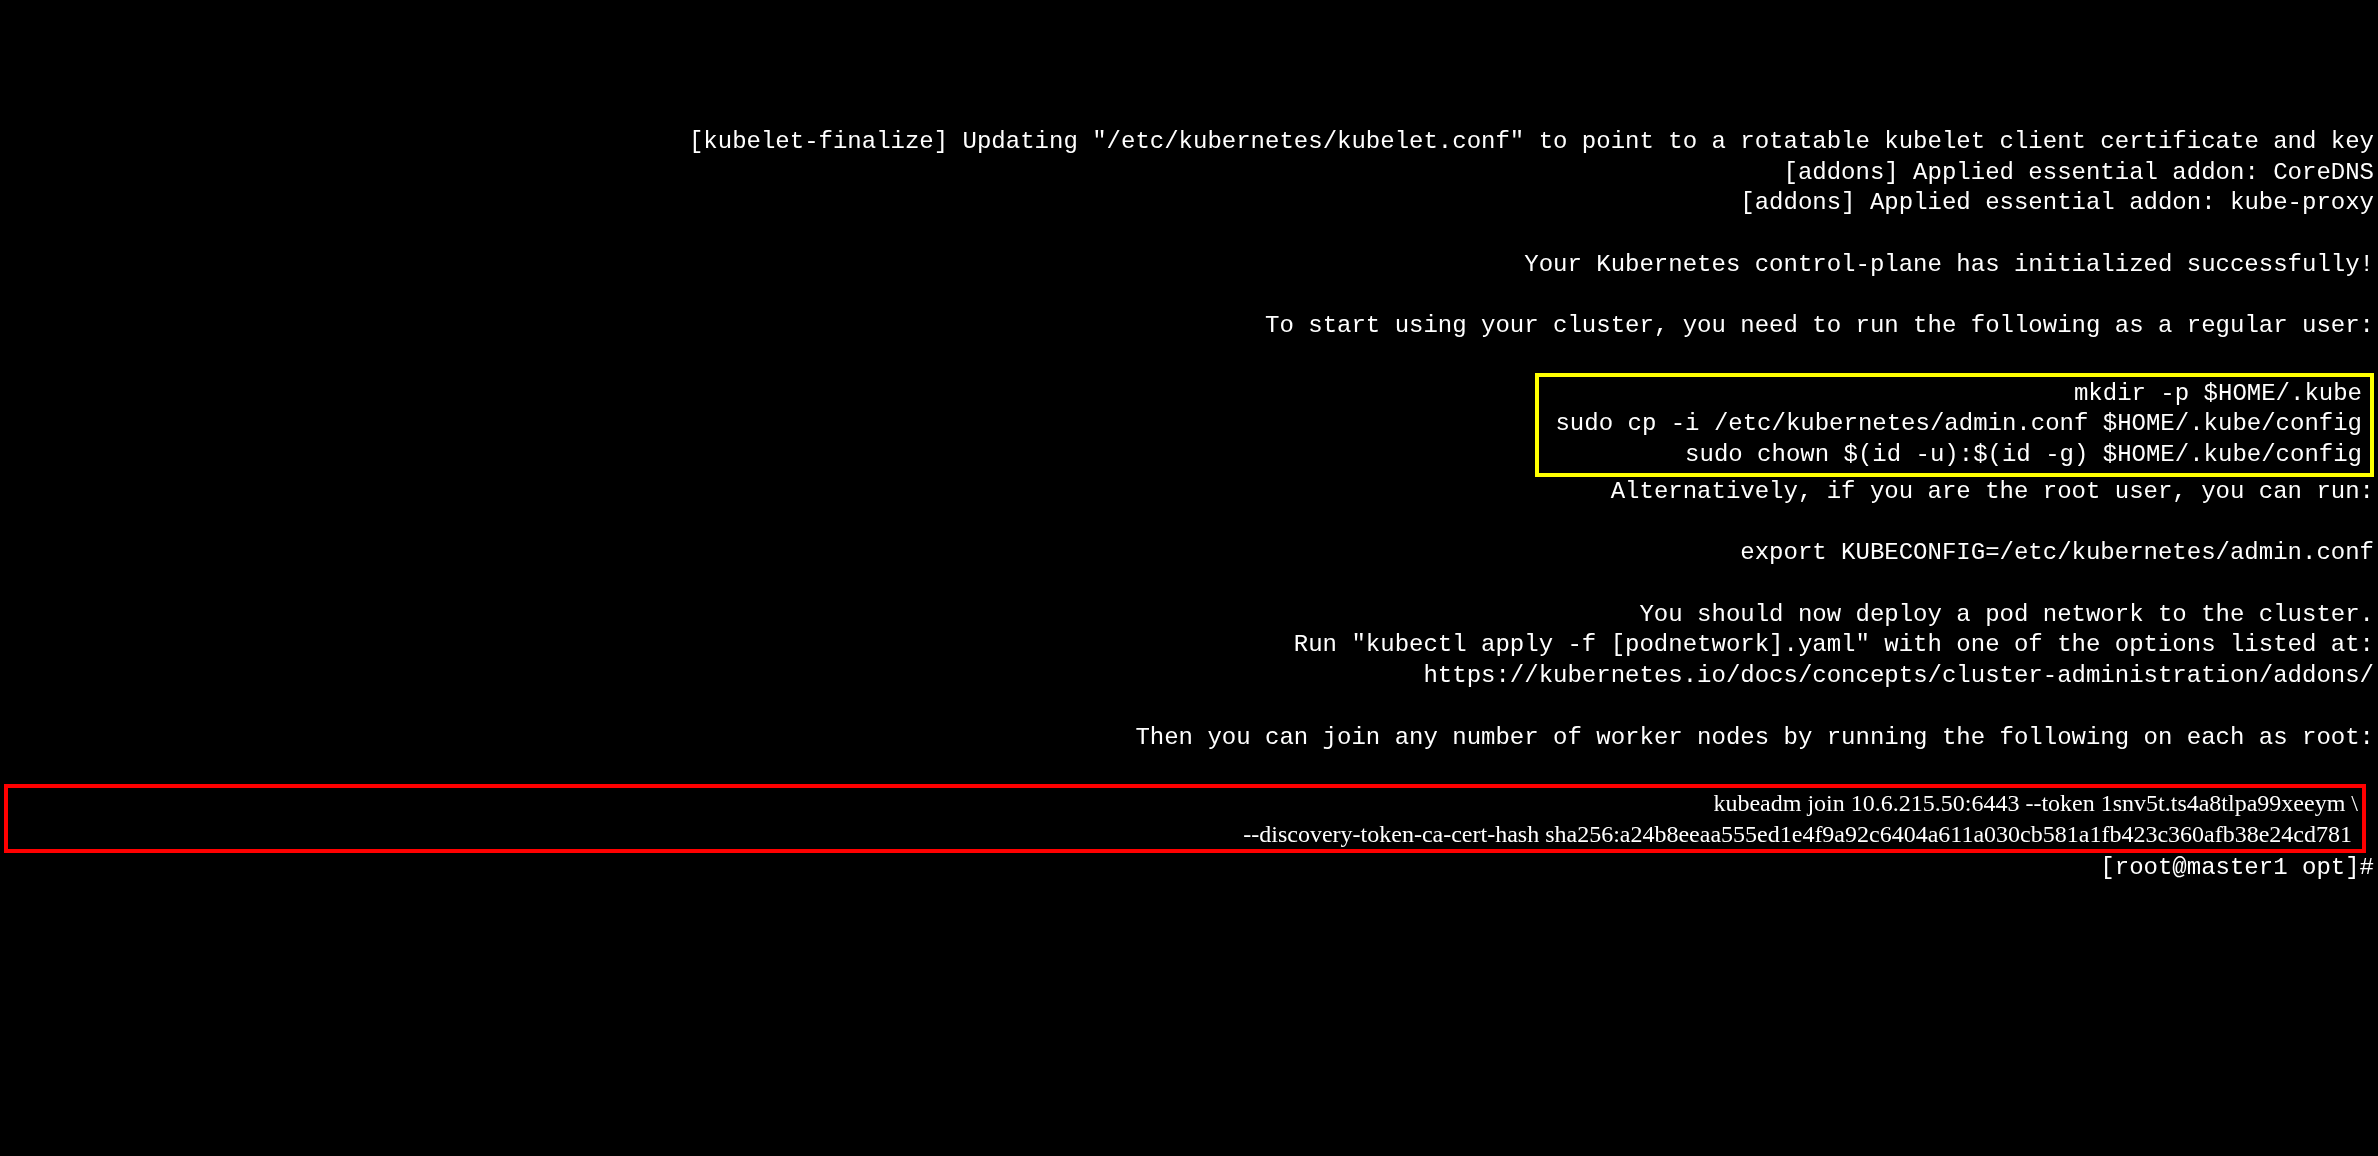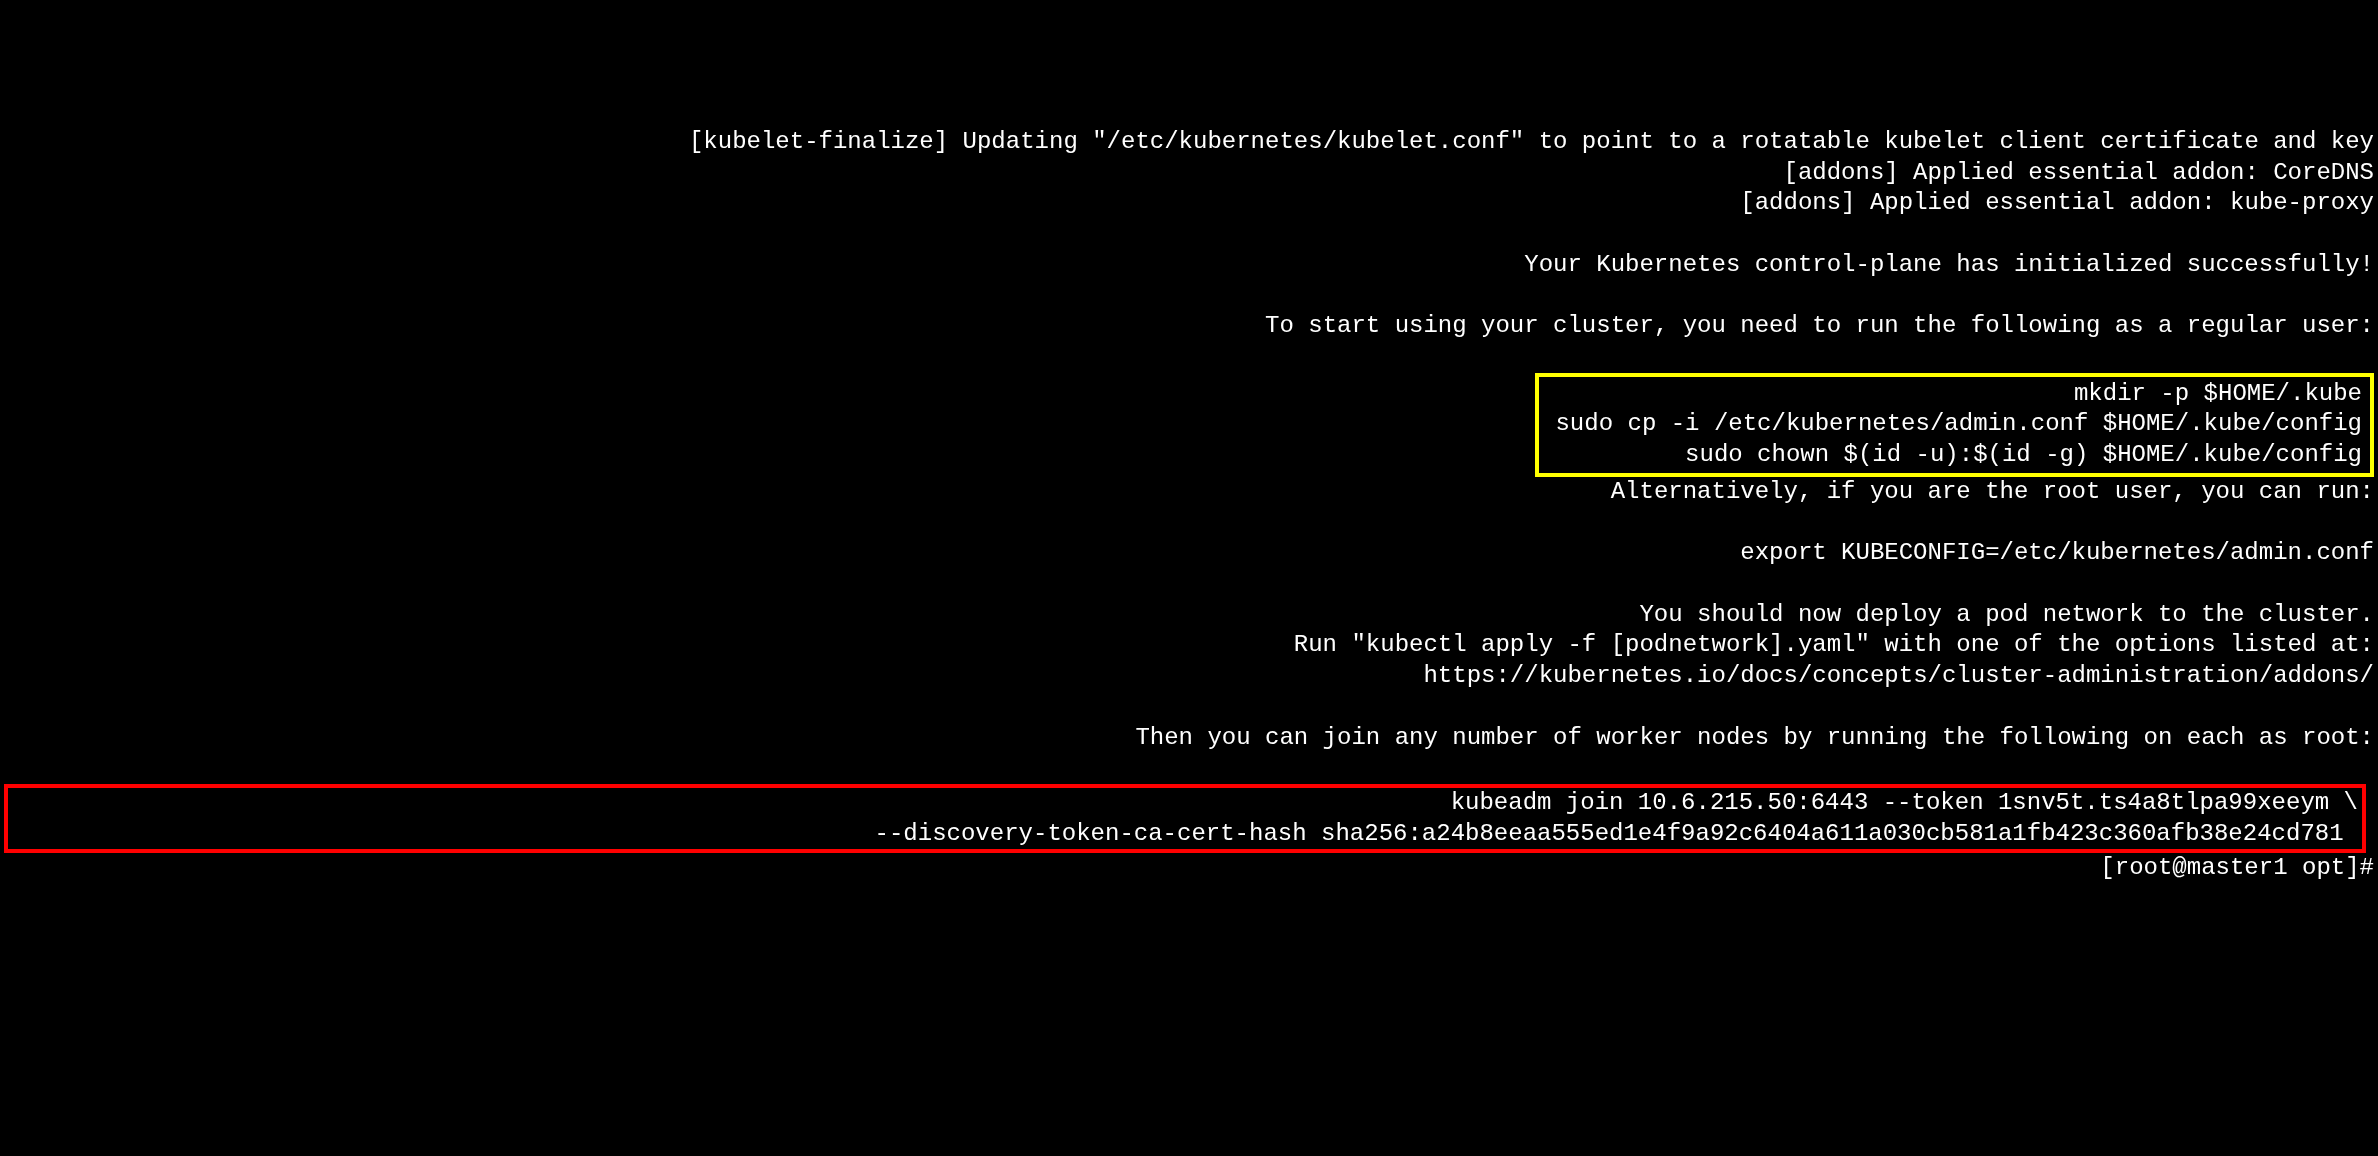--- a/index.html
+++ b/index.html
@@ -26,20 +26,21 @@
     .highlight-yellow {
       border: 4px solid #ffff00;
       display: inline-block;
       padding: 2px 8px 2px 2px;
     }
     .highlight-red {
       border: 4px solid #ff0000;
       display: block;
       padding: 0px 4px 0px 7px;
       width: calc(100% - 8px);
+      font-family: Liberation Serif, serif;
     }
   </style>
 </head>
 <body>
 
 
 
 <div><span class="terminal-line">[kubelet-finalize] Updating "/etc/kubernetes/kubelet.conf" to point to a rotatable kubelet client certificate and key</span><span class="terminal-line">[addons] Applied essential addon: CoreDNS</span><span class="terminal-line">[addons] Applied essential addon: kube-proxy</span><span class="terminal-line"> </span><span class="terminal-line">Your Kubernetes control-plane has initialized successfully!</span><span class="terminal-line"> </span><span class="terminal-line">To start using your cluster, you need to run the following as a regular user:</span><span class="terminal-line"> </span><div class="highlight-yellow"><span class="terminal-line"> mkdir -p $HOME/.kube</span><span class="terminal-line"> sudo cp -i /etc/kubernetes/admin.conf $HOME/.kube/config</span><span class="terminal-line"> sudo chown $(id -u):$(id -g) $HOME/.kube/config</span></div>
 <span class="terminal-line">Alternatively, if you are the root user, you can run:</span><span class="terminal-line"> </span><span class="terminal-line">  export KUBECONFIG=/etc/kubernetes/admin.conf</span><span class="terminal-line"> </span><span class="terminal-line">You should now deploy a pod network to the cluster.</span><span class="terminal-line">Run "kubectl apply -f [podnetwork].yaml" with one of the options listed at:</span><span class="terminal-line">  https://kubernetes.io/docs/concepts/cluster-administration/addons/</span><span class="terminal-line"> </span><span class="terminal-line">Then you can join any number of worker nodes by running the following on each as root:</span><span class="terminal-line"> </span><div class="highlight-red"><span class="terminal-line">kubeadm join 10.6.215.50:6443 --token 1snv5t.ts4a8tlpa99xeeym \</span><span class="terminal-line">        --discovery-token-ca-cert-hash sha256:a24b8eeaa555ed1e4f9a92c6404a611a030cb581a1fb423c360afb38e24cd781 </span></div><span class="terminal-line">[root@master1 opt]#</span></div>
 

